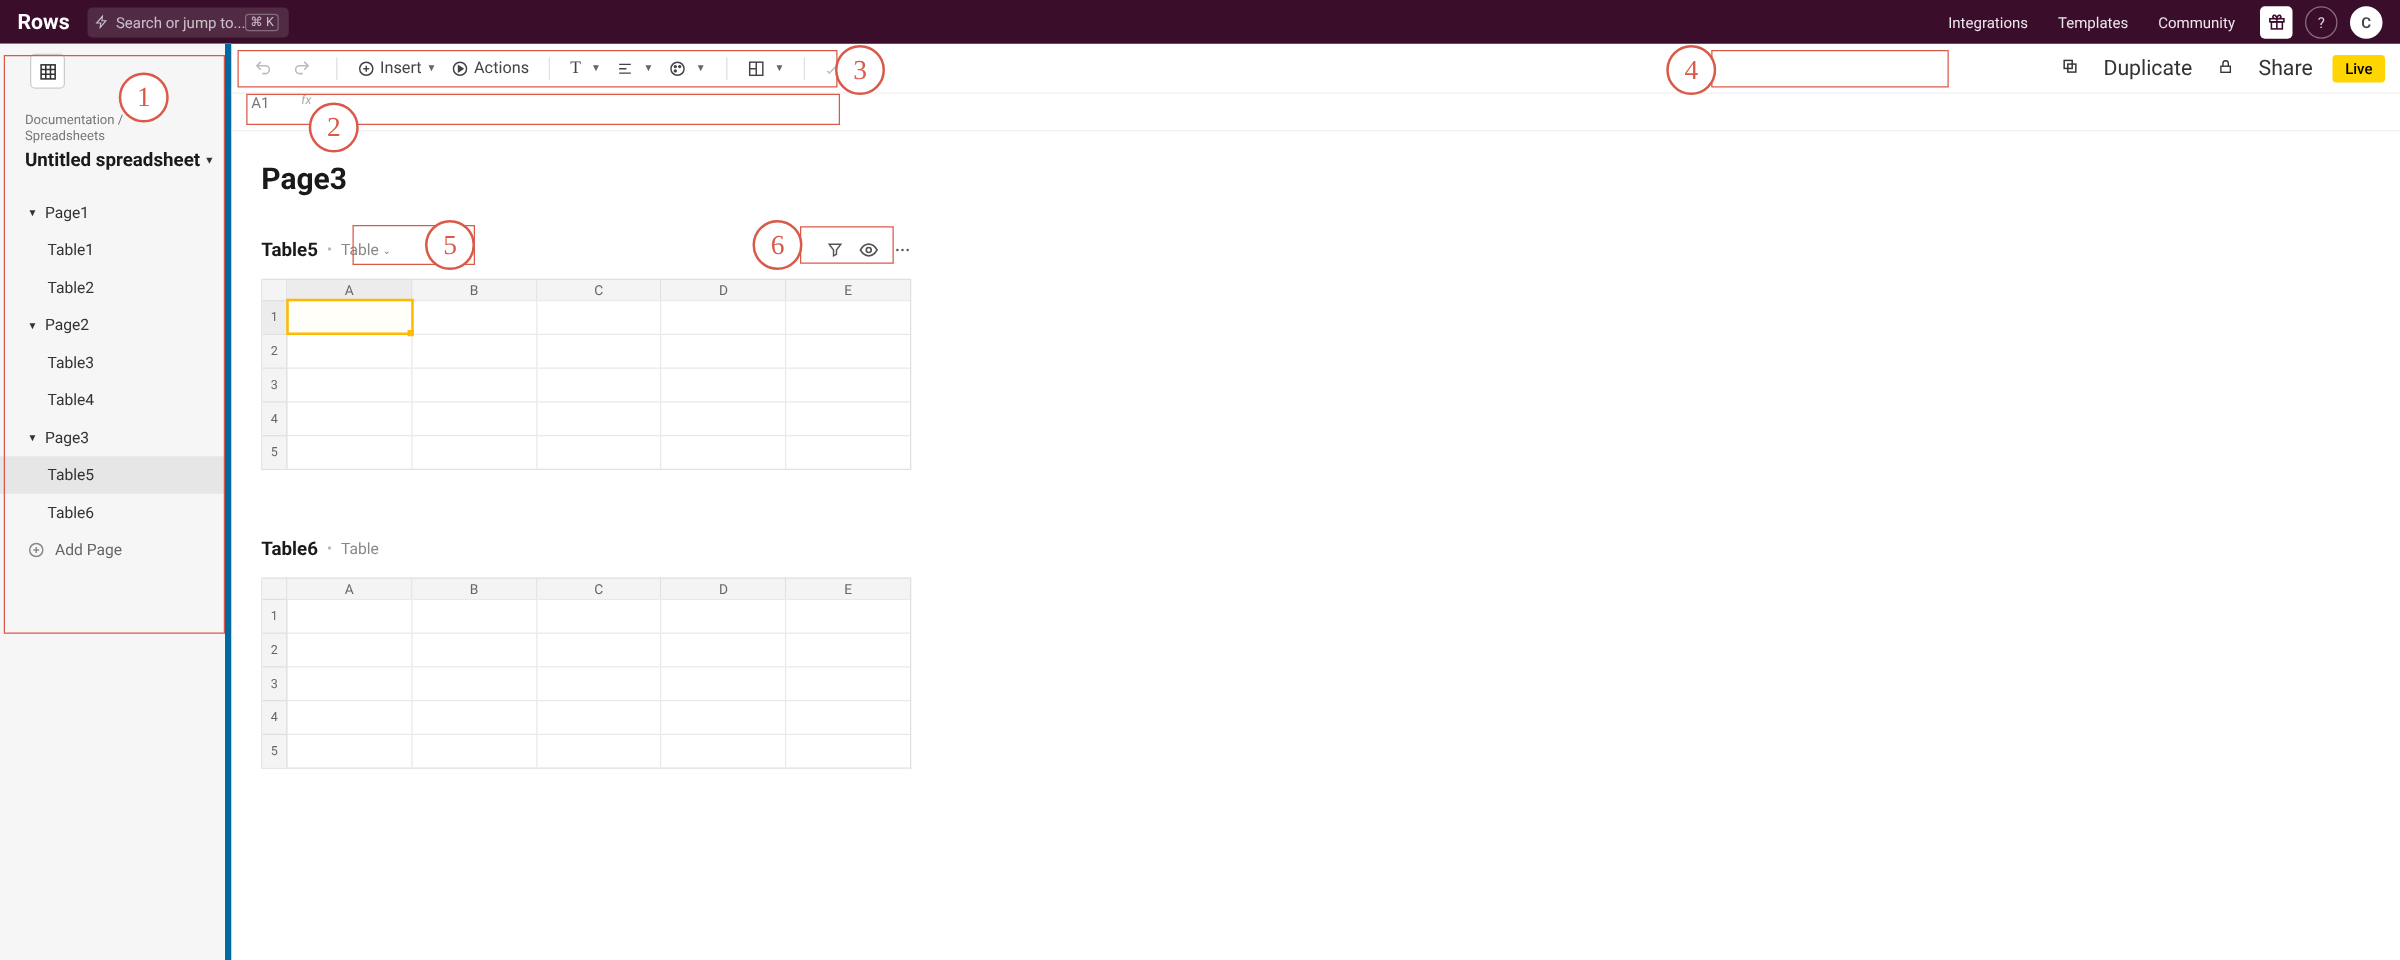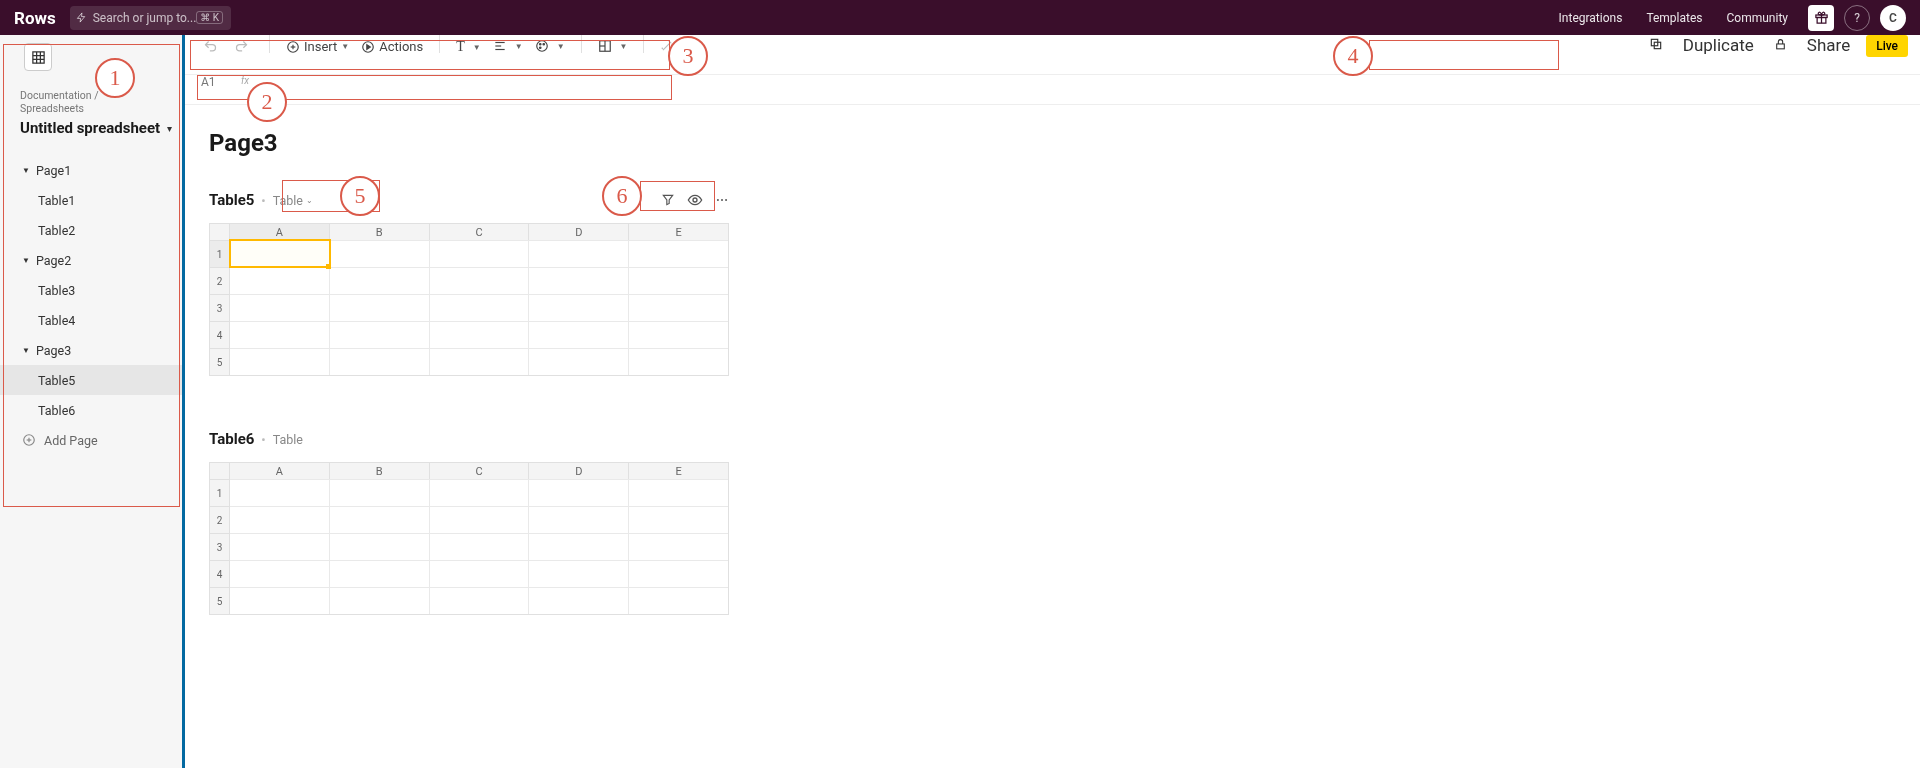--- a/index.html
+++ b/index.html
@@ -66,21 +66,21 @@
   font-size: 12px; font-weight:600;
 }
 
 
 .app-body { display: flex; height: calc(768px - 35px); }
 
 
 .sidebar {
   width: 185px;
   background: #f6f6f6;
-  border-right: 3px solid #0369a1;
+  border-right: 5px solid #0369a1;
   display:flex; flex-direction:column;
   padding-top: 8px;
 }
 .sidebar-grid-icon {
   width: 28px; height: 28px;
   border: 1px solid #ccc;
   border-radius: 4px;
   margin-left: 24px;
   display:flex;align-items:center;justify-content:center;
   background:#fff;
@@ -108,21 +108,21 @@
 .table-item { padding-left: 38px; }
 .table-item.active { background: #e6e6e6; }
 .add-page-item { color:#666; }
 .add-page-item .plus { margin-right: 8px; display:flex; color:#888; }
 
 
 .main { flex:1; display:flex; flex-direction:column; overflow:hidden; }
 .toolbar {
   height: 40px;
   border-bottom: 1px solid #eee;
-  display:flex; align-items:flex-start;
+  display:flex; align-items:center;
   padding: 0 12px;
 }
 .tb-group { display:flex; align-items:center; }
 .tb-divider { width:1px; height:18px; background:#e0e0e0; margin: 0 10px; }
 .tb-btn { display:flex; align-items:center; padding: 4px 6px; color:#444; font-size:13px; cursor:pointer; }
 .tb-btn.disabled { color:#bbb; }
 .tb-btn .ticon { margin-right: 4px; display:flex; }
 .tb-btn .tcaret { margin-left: 4px; font-size:8px; color:#666; }
 .tb-spacer { flex:1; }
 .tb-right-btn { display:flex;align-items:center; font-size:17px; color:#333; margin-left:20px; cursor:pointer;gap:16px; }

